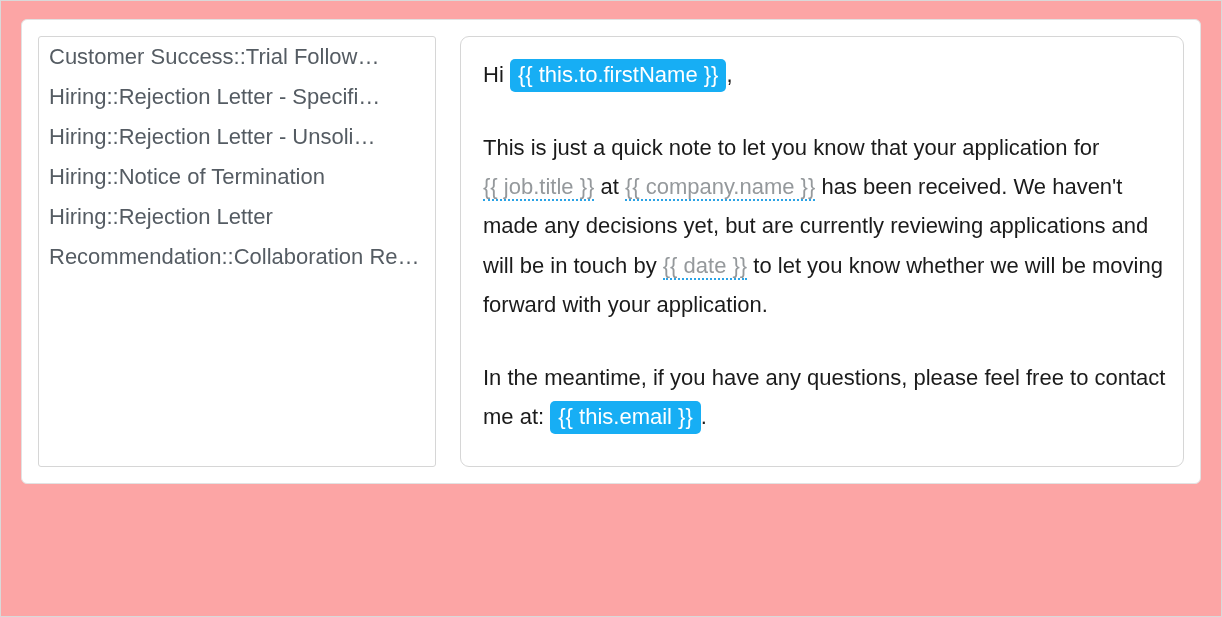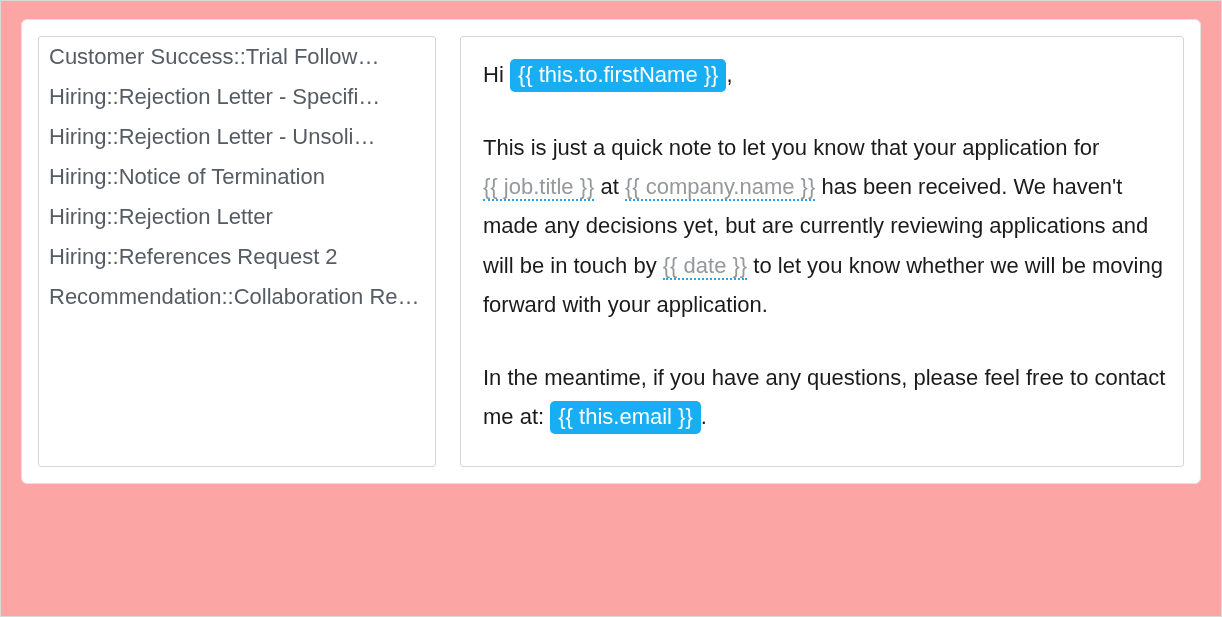--- a/index.html
+++ b/index.html
@@ -44,21 +44,21 @@
     text-overflow: ellipsis;
     cursor: pointer;
   }
   .sidebar-item.selected {
     background: #1e9fef;
     color: #ffffff;
   }
   .content {
     flex: 1;
     border: 1px solid #d6d6d6;
-    border-radius: 3px;
+    border-radius: 9px;
     padding: 18px 16px 30px 22px;
     font-size: 22px;
     line-height: 1.78;
     color: #1b1b1b;
   }
   .content p {
     margin: 0 0 0 0;
   }
   .para-gap {
     height: 34px;
@@ -87,21 +87,20 @@
 
 <div class="outer">
   <div class="inner">
 
     <div class="sidebar">
       <div class="sidebar-item">Customer Success::Trial Follow…</div>
       <div class="sidebar-item">Hiring::Rejection Letter - Specifi…</div>
       <div class="sidebar-item">Hiring::Rejection Letter - Unsoli…</div>
       <div class="sidebar-item">Hiring::Notice of Termination</div>
       <div class="sidebar-item">Hiring::Rejection Letter</div>
-      <div class="sidebar-item">Hiring::References Request 2</div>
       <div class="sidebar-item">Recommendation::Collaboration Re…</div>
     </div>
 
     <div class="content">
       <p>
         <span>Hi </span><span class="tag-filled">{{ this.to.firstName }}</span><span>,</span>
       </p>
       <div class="para-gap"></div>
       <p>
         <span>This is just a quick note to let you know that your application for </span><span class="tag-empty">{{ job.title }}</span><span> at </span><span class="tag-empty">{{ company.name }}</span><span> has been received. We haven't made any decisions yet, but are currently reviewing applications and will be in touch by </span><span class="tag-empty">{{ date }}</span><span> to let you know whether we will be moving forward with your application.</span>

